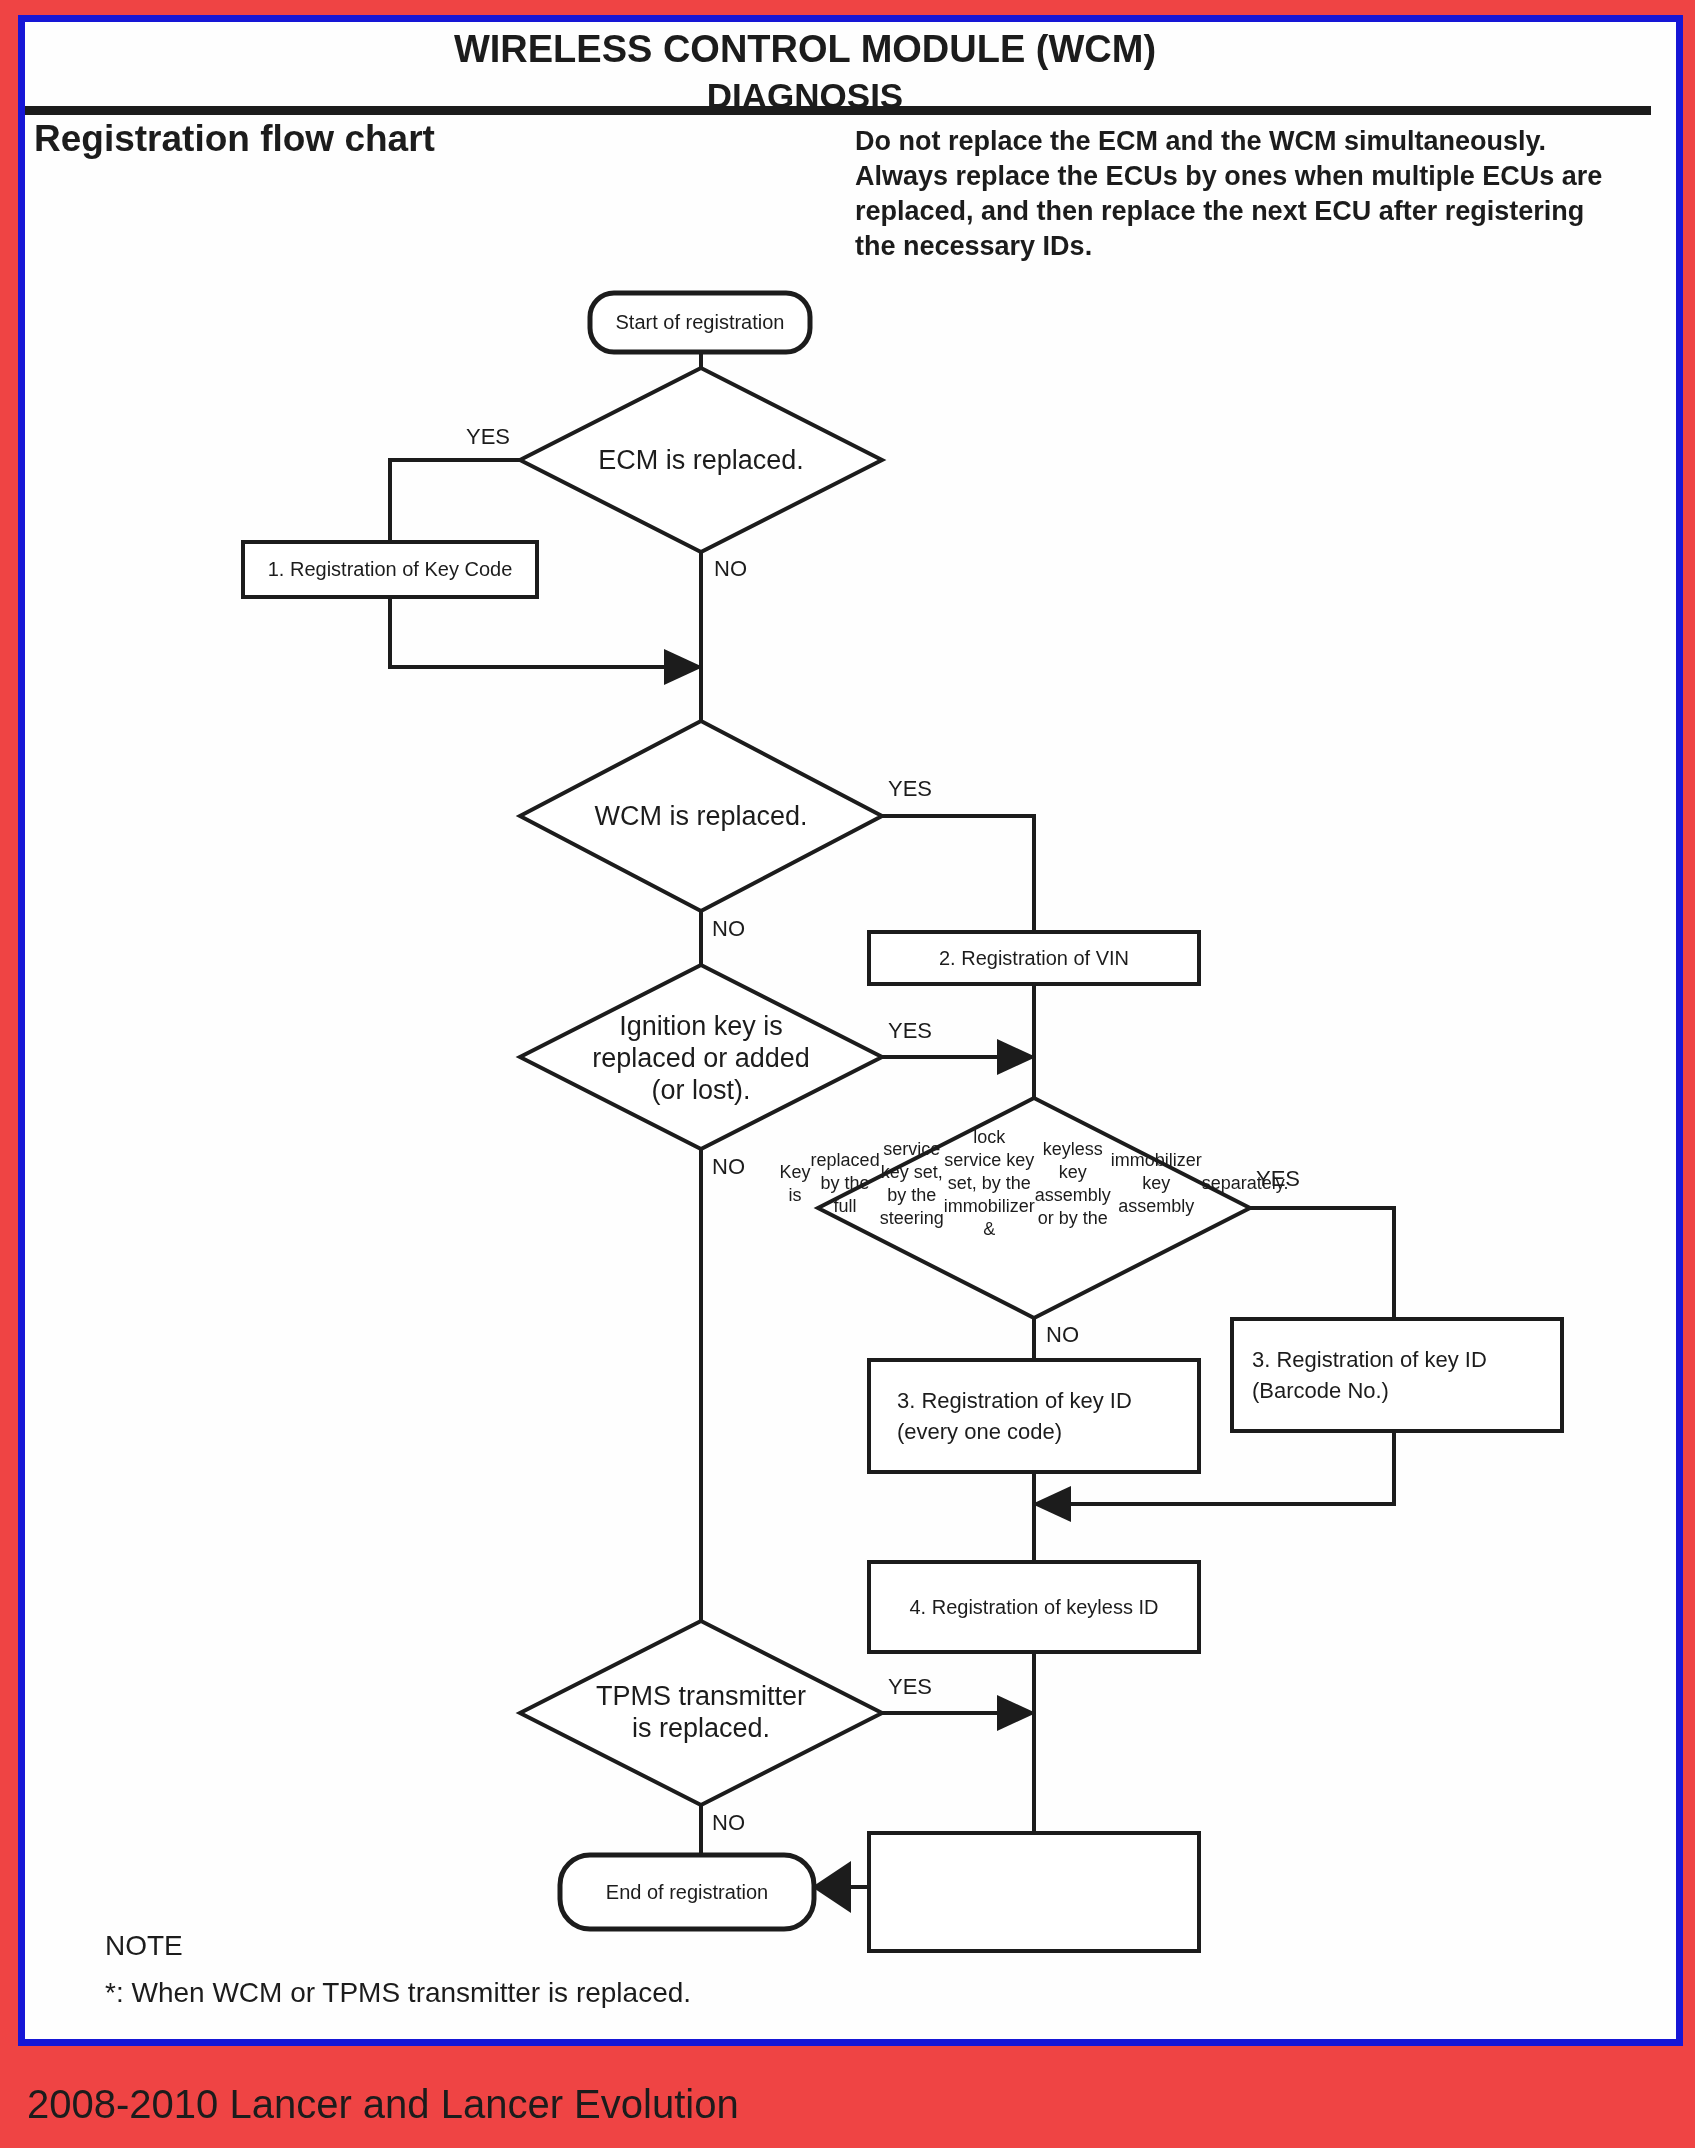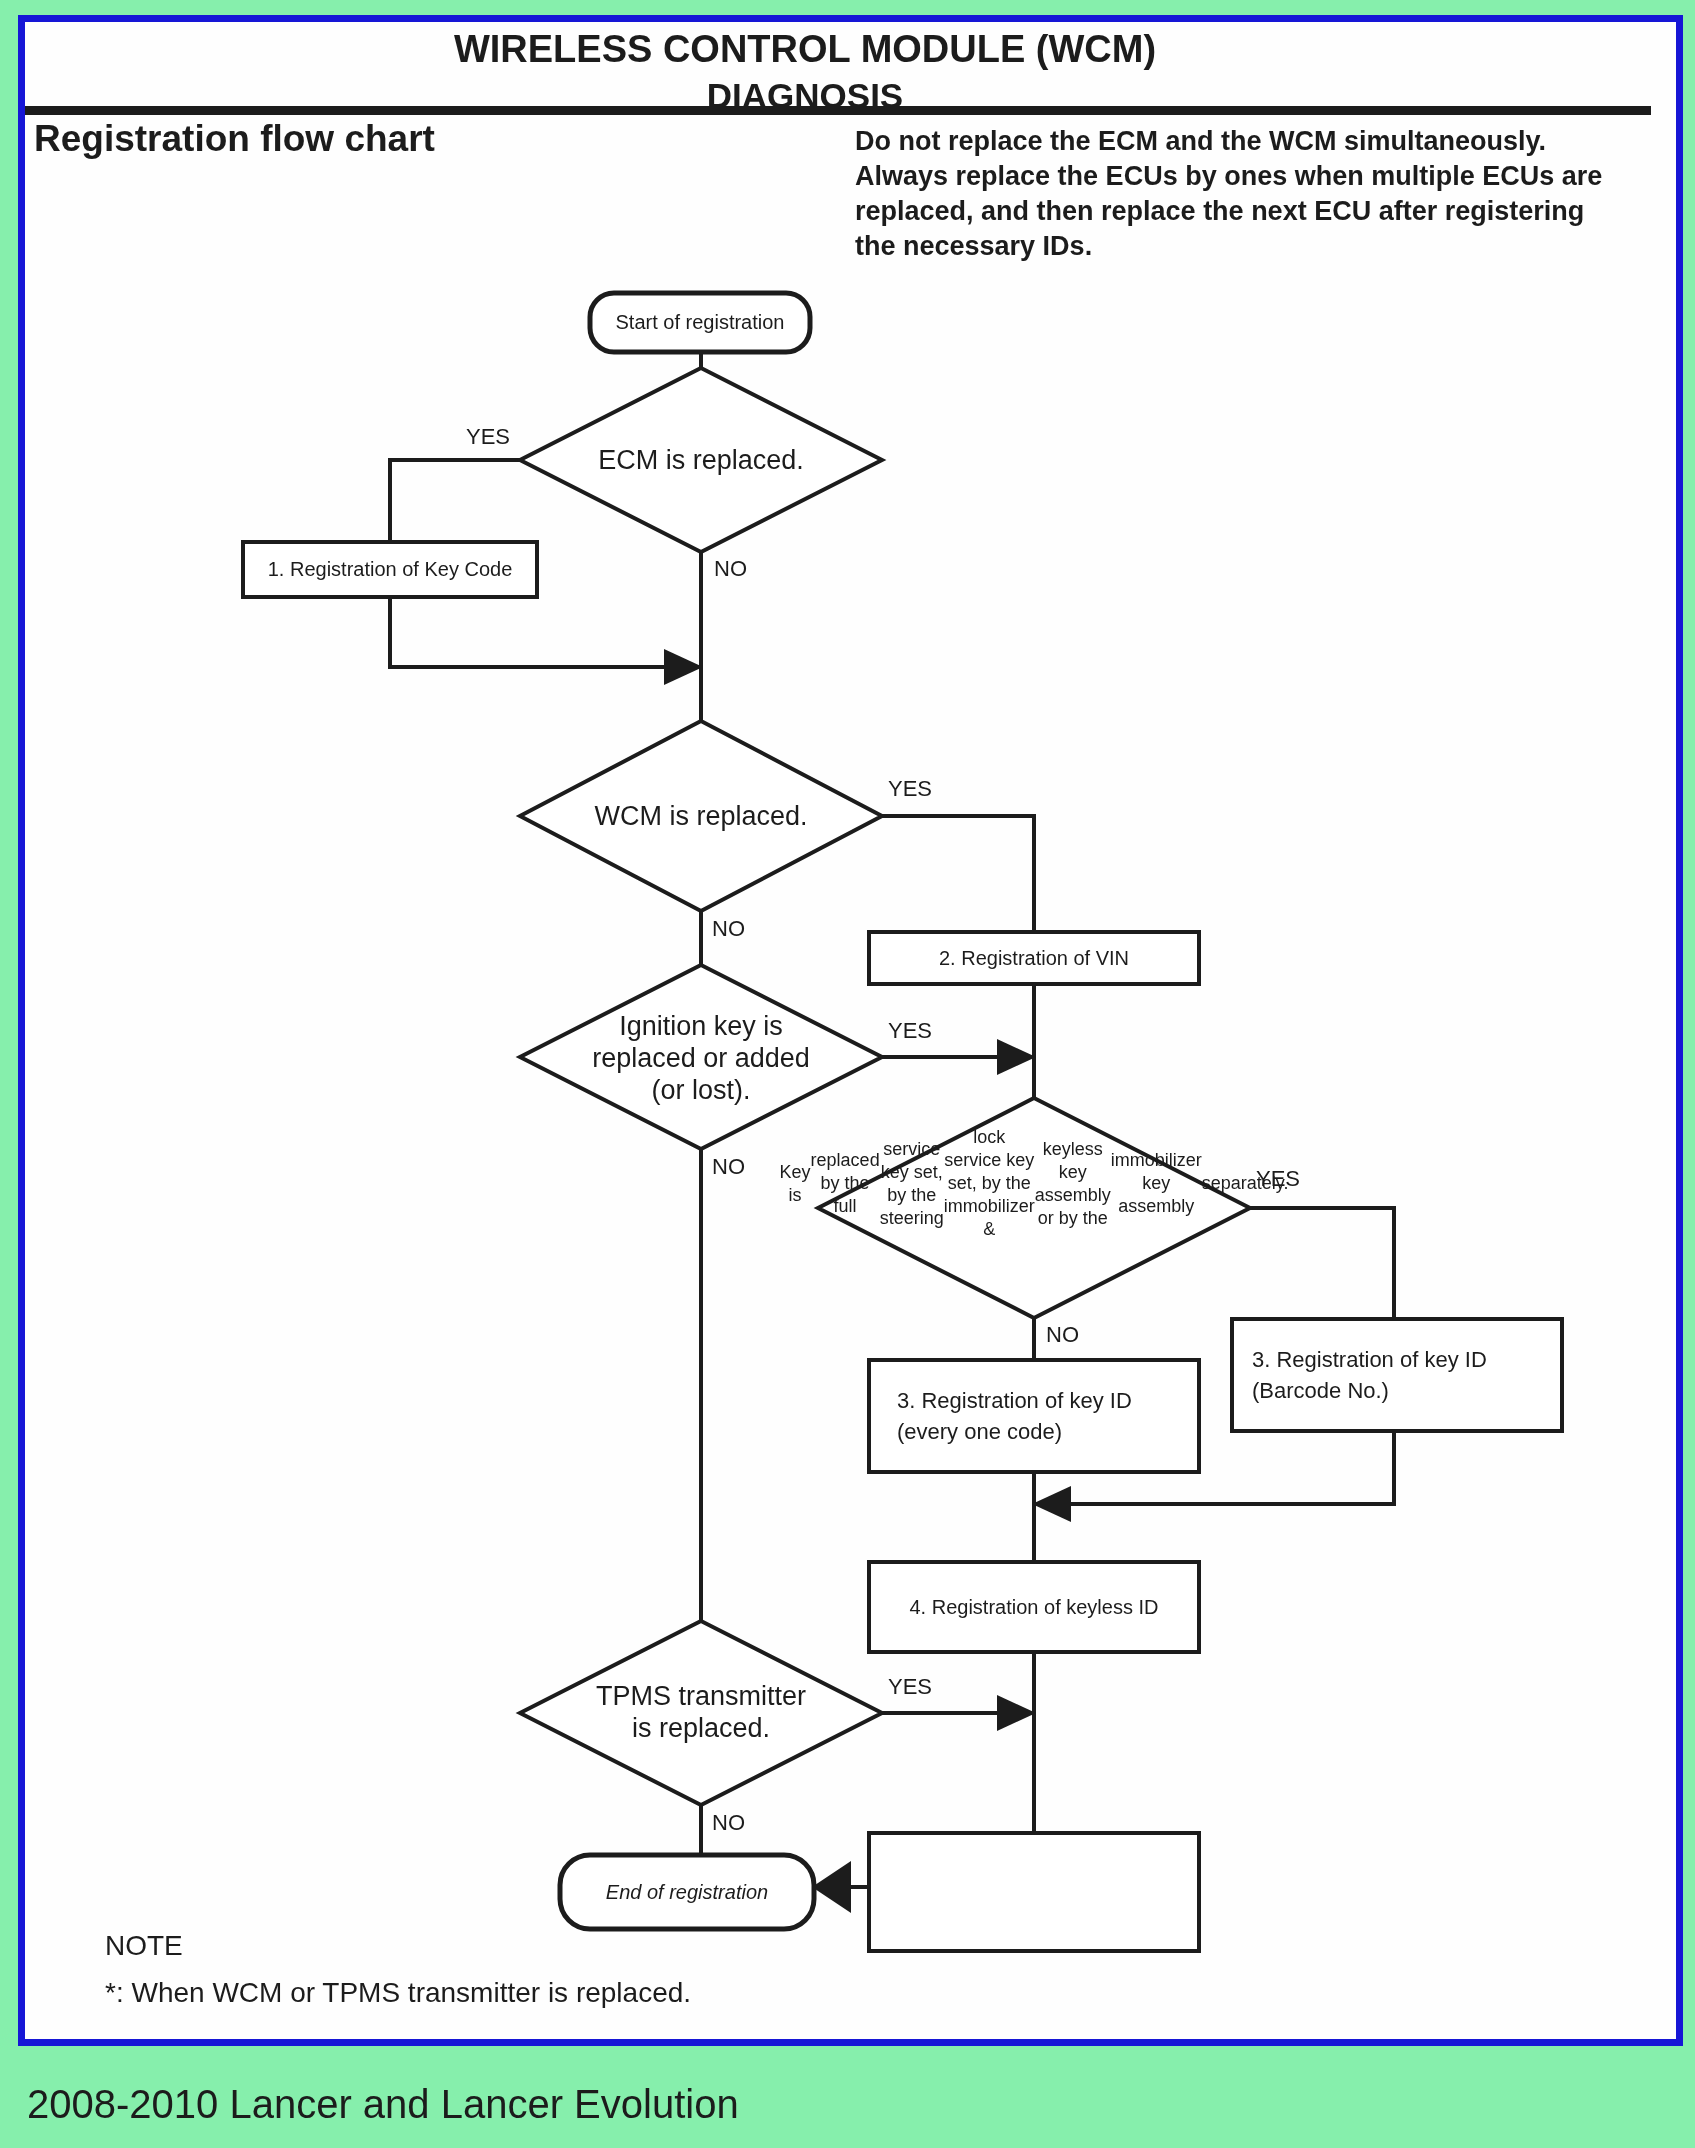--- a/index.html
+++ b/index.html
@@ -3,21 +3,21 @@
 <meta charset="utf-8">
 <style>
   :root{
     --frame-blue:#1616d6;
     --ink:#1c1c1c;
   }
   html,body{margin:0;padding:0;background:#ffffff;}
   .page{
     position:relative;
     width:1695px;height:2148px;
-    background:#86efac;
+    background:#ef4444;
     font-family:"Liberation Sans",sans-serif;
     color:var(--ink);
     overflow:hidden;
   }
   .doc-frame{
     position:absolute;left:18px;top:15px;width:1665px;height:2031px;
     border:7px solid var(--frame-blue);
     box-sizing:border-box;
     background:#fefefe;
   }
@@ -153,21 +153,21 @@
   <div class="lbl node-box" style="left:869px;top:1562px;width:330px;height:90px;">4. Registration of keyless ID</div>
 
   <div class="lbl node-dia" style="left:521px;top:1680px;width:360px;flex-direction:column;">
     <div>TPMS transmitter</div>
     <div>is replaced.</div>
   </div>
   <div class="yn" style="left:888px;top:1674px;">YES</div>
   <div class="yn" style="left:712px;top:1810px;">NO</div>
 
 
-  <div class="lbl node-box" style="left:560px;top:1855px;width:254px;height:74px;font-style:italic;">End of registration</div>
+  <div class="lbl node-box" style="left:560px;top:1855px;width:254px;height:74px;">End of registration</div>
 
   <div class="note">
     <div>NOTE</div>
     <div>*: When WCM or TPMS transmitter is replaced.</div>
   </div>
 
   <div class="footer-caption">2008-2010 Lancer and Lancer Evolution</div>
 
 </div>
 

